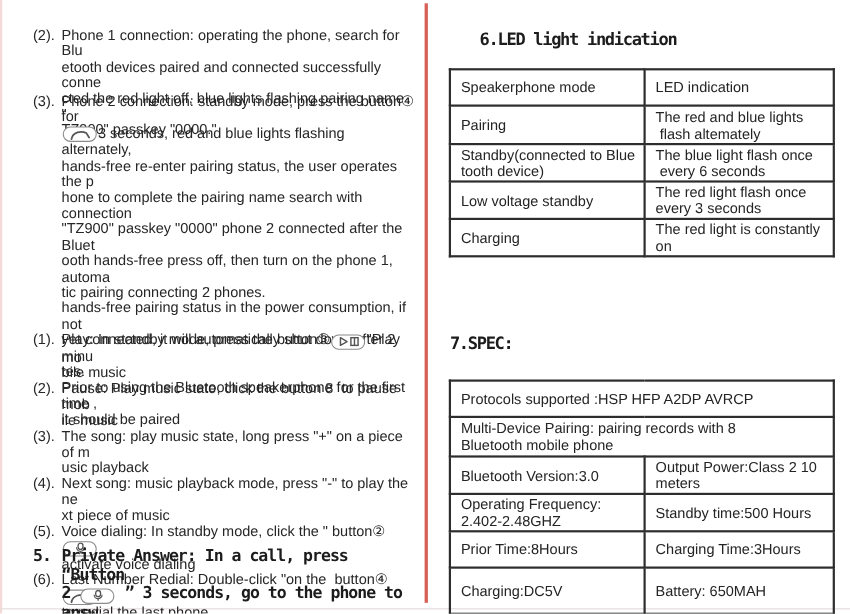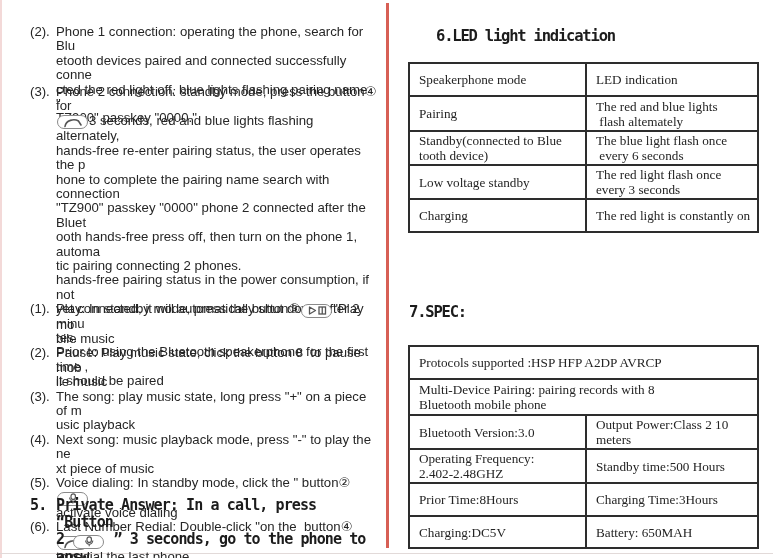--- a/index.html
+++ b/index.html
@@ -33,21 +33,21 @@
   #list4        { top:302px; left:30px; width:350px; }
   #heading5     { top:497px; left:30px; width:350px; }
 
   #heading6     { top:27px;  left:408px;margin-left:28px; }
   #led-table    { top:62px;  left:408px; }
   #heading7     { top:303px; left:409px; }
   #spec-table   { top:345px; left:408px; }
 
   table { border-collapse:collapse; table-layout:fixed; width:349px;
           font-size:13.2px; line-height:15px; color:#242424; }
-  td { border:2px solid #2d2d2d; padding:1px 5px 1px 9px; vertical-align:middle;font-family:Liberation Serif, serif; }
+  td { border:2px solid #2d2d2d; padding:1px 5px 1px 9px; vertical-align:middle; }
 
   .pill {
     display:inline-flex; align-items:center; justify-content:center;
     width:31px; height:14px; border:1.5px solid #8a8a8a; border-radius:8px;
     vertical-align:-3px; margin:0 1px; background:#fff;
   }
   .pill svg { display:block; }
 </style>
 </head>
 <body>
@@ -205,19 +205,19 @@
     </tr>
     <tr style="height:34px">
       <td class="pre">Operating Frequency:
 2.402-2.48GHZ</td>
       <td class="pre">Standby time:500 Hours</td>
     </tr>
     <tr style="height:33px">
       <td class="pre">Prior Time:8Hours</td>
       <td class="pre">Charging Time:3Hours</td>
     </tr>
-    <tr style="height:32px">
+    <tr style="height:42px">
       <td class="pre">Charging:DC5V</td>
       <td class="pre">Battery: 650MAH</td>
     </tr>
   </tbody>
     </table>
 </div>
 
 </body></html>

